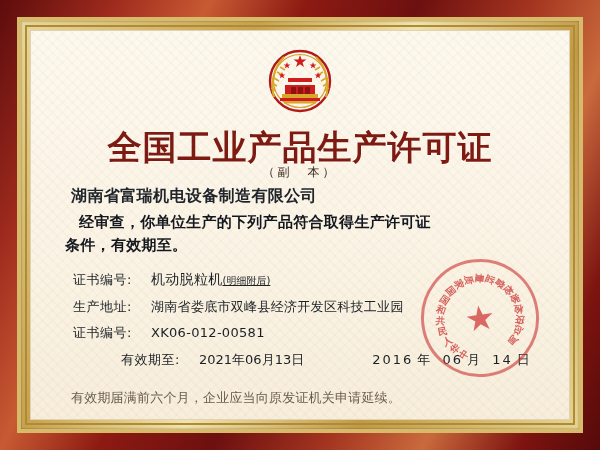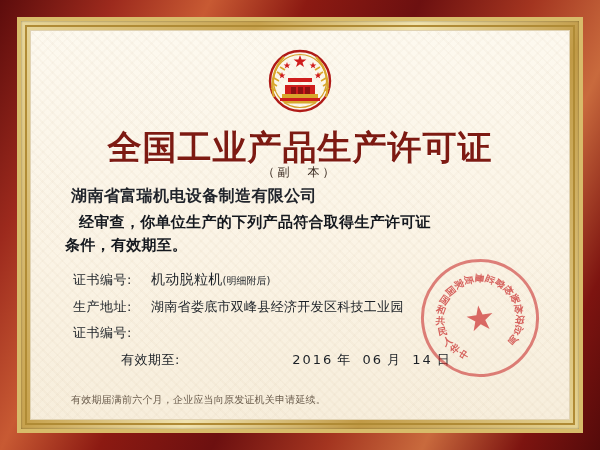--- a/index.html
+++ b/index.html
@@ -159,20 +159,21 @@
     letter-spacing: .5px;
     color: #1b2026;
   }
   .field-value {
     flex: 1 1 auto;
     letter-spacing: .3px;
   }
   .field-value .note {
     font-size: 10px;
     letter-spacing: 0;
+    text-decoration: underline;
   }
   .field-value .big {
     font-size: 14px;
     text-align: center;
   }
 
   .date-row {
     display: flex;
     align-items: baseline;
     font-size: 13px;
@@ -218,21 +219,21 @@
     font-weight: bold;
     transform-origin: 0 0;
     white-space: nowrap;
     color: rgba(200, 40, 40, .78);
   }
 
   .footnote {
     position: absolute;
     left: 40px;
     bottom: 12px;
-    font-size: 10px;
+    font-size: 13px;
     color: #6a5c4c;
     letter-spacing: .2px;
   }
 </style>
 </head>
 <body>
 
 <div class="certificate">
 
   <div class="frame-outer"></div>
@@ -290,24 +291,26 @@
       </div>
 
 
       <div class="field-row">
         <div class="field-label">生产地址:</div>
         <div class="field-value">湖南省娄底市双峰县经济开发区科技工业园</div>
       </div>
 
       <div class="field-row">
         <div class="field-label">证书编号:</div>
+        <div class="field-value">XK06-012-00581</div>
       </div>
 
       <div class="date-row">
         <div class="valid-label">有效期至:</div>
+        <div class="valid-value">2021年06月13日</div>
         <div class="issue">
           <span>2016</span><span>年</span>
           <span>06</span><span>月</span>
           <span>14</span><span>日</span>
         </div>
       </div>
     </div>
 
     <div class="seal">
       <div class="seal-text">

